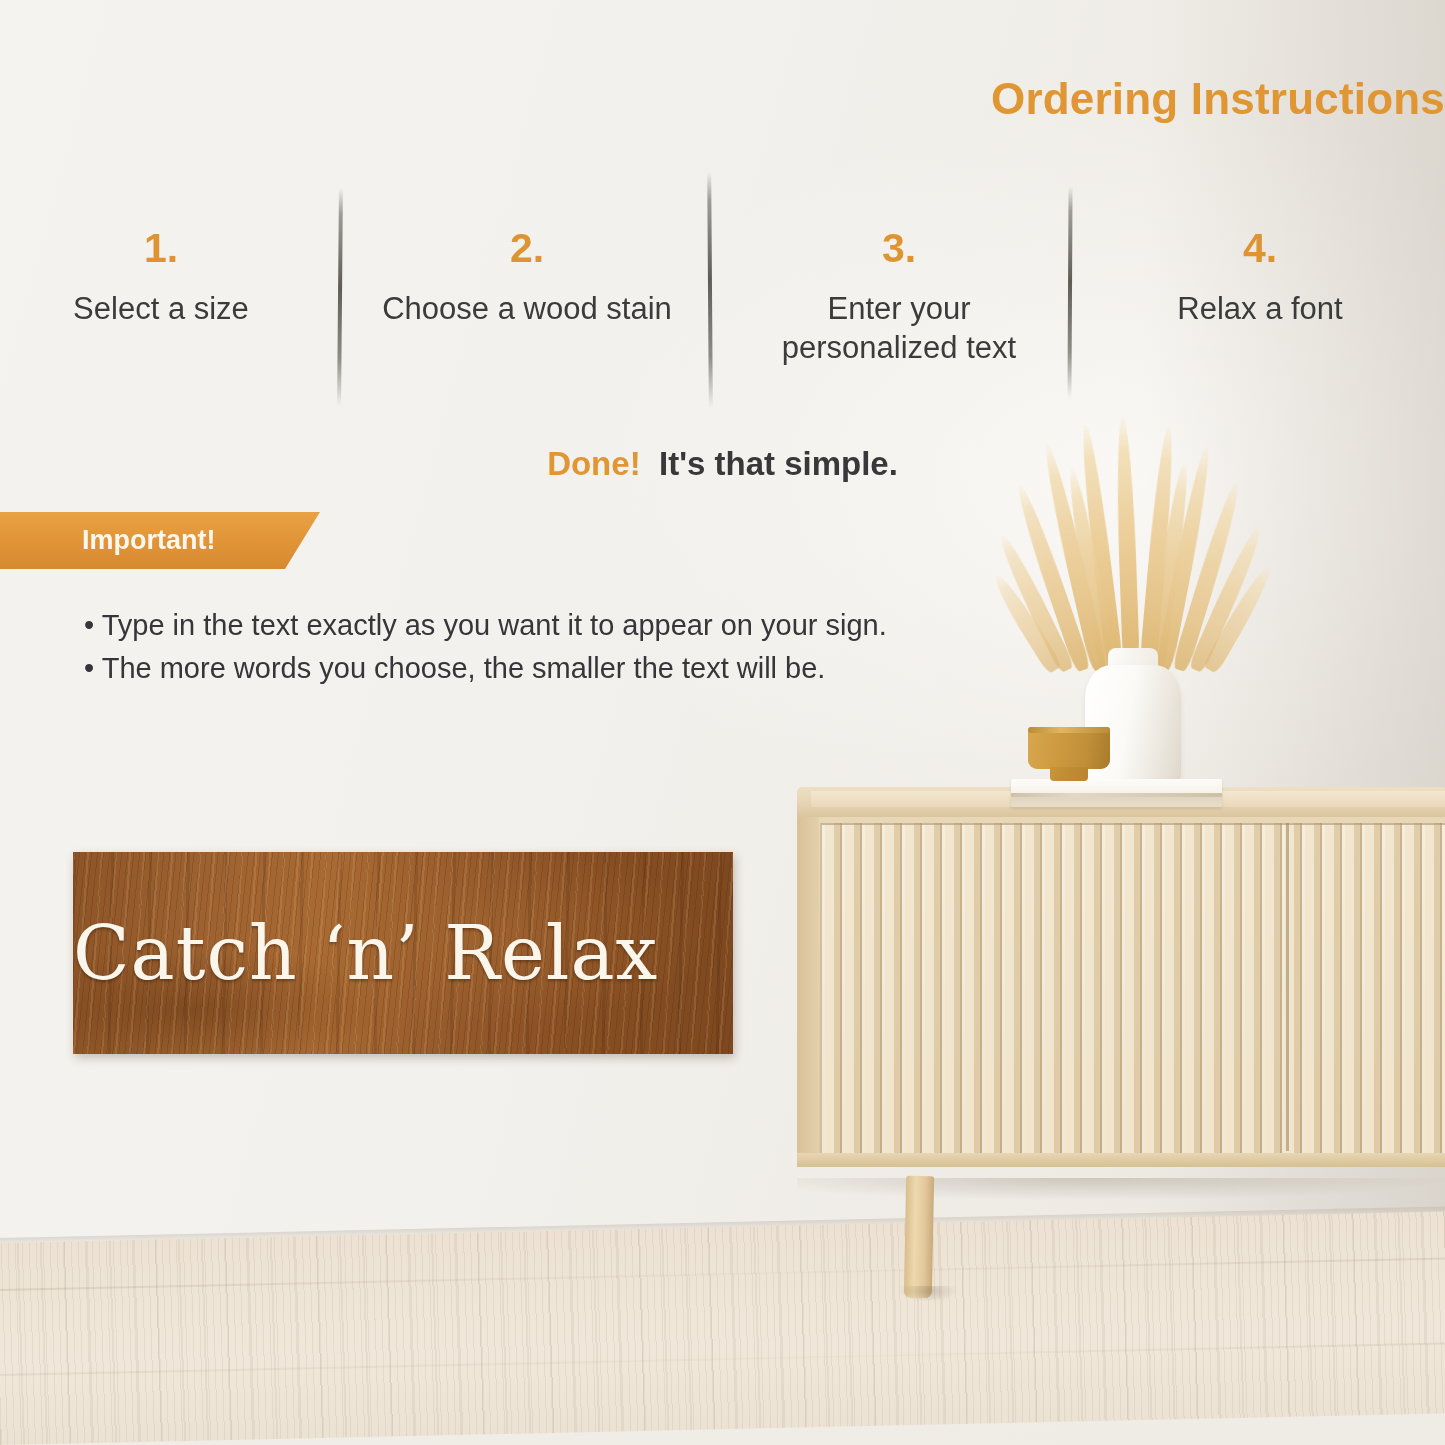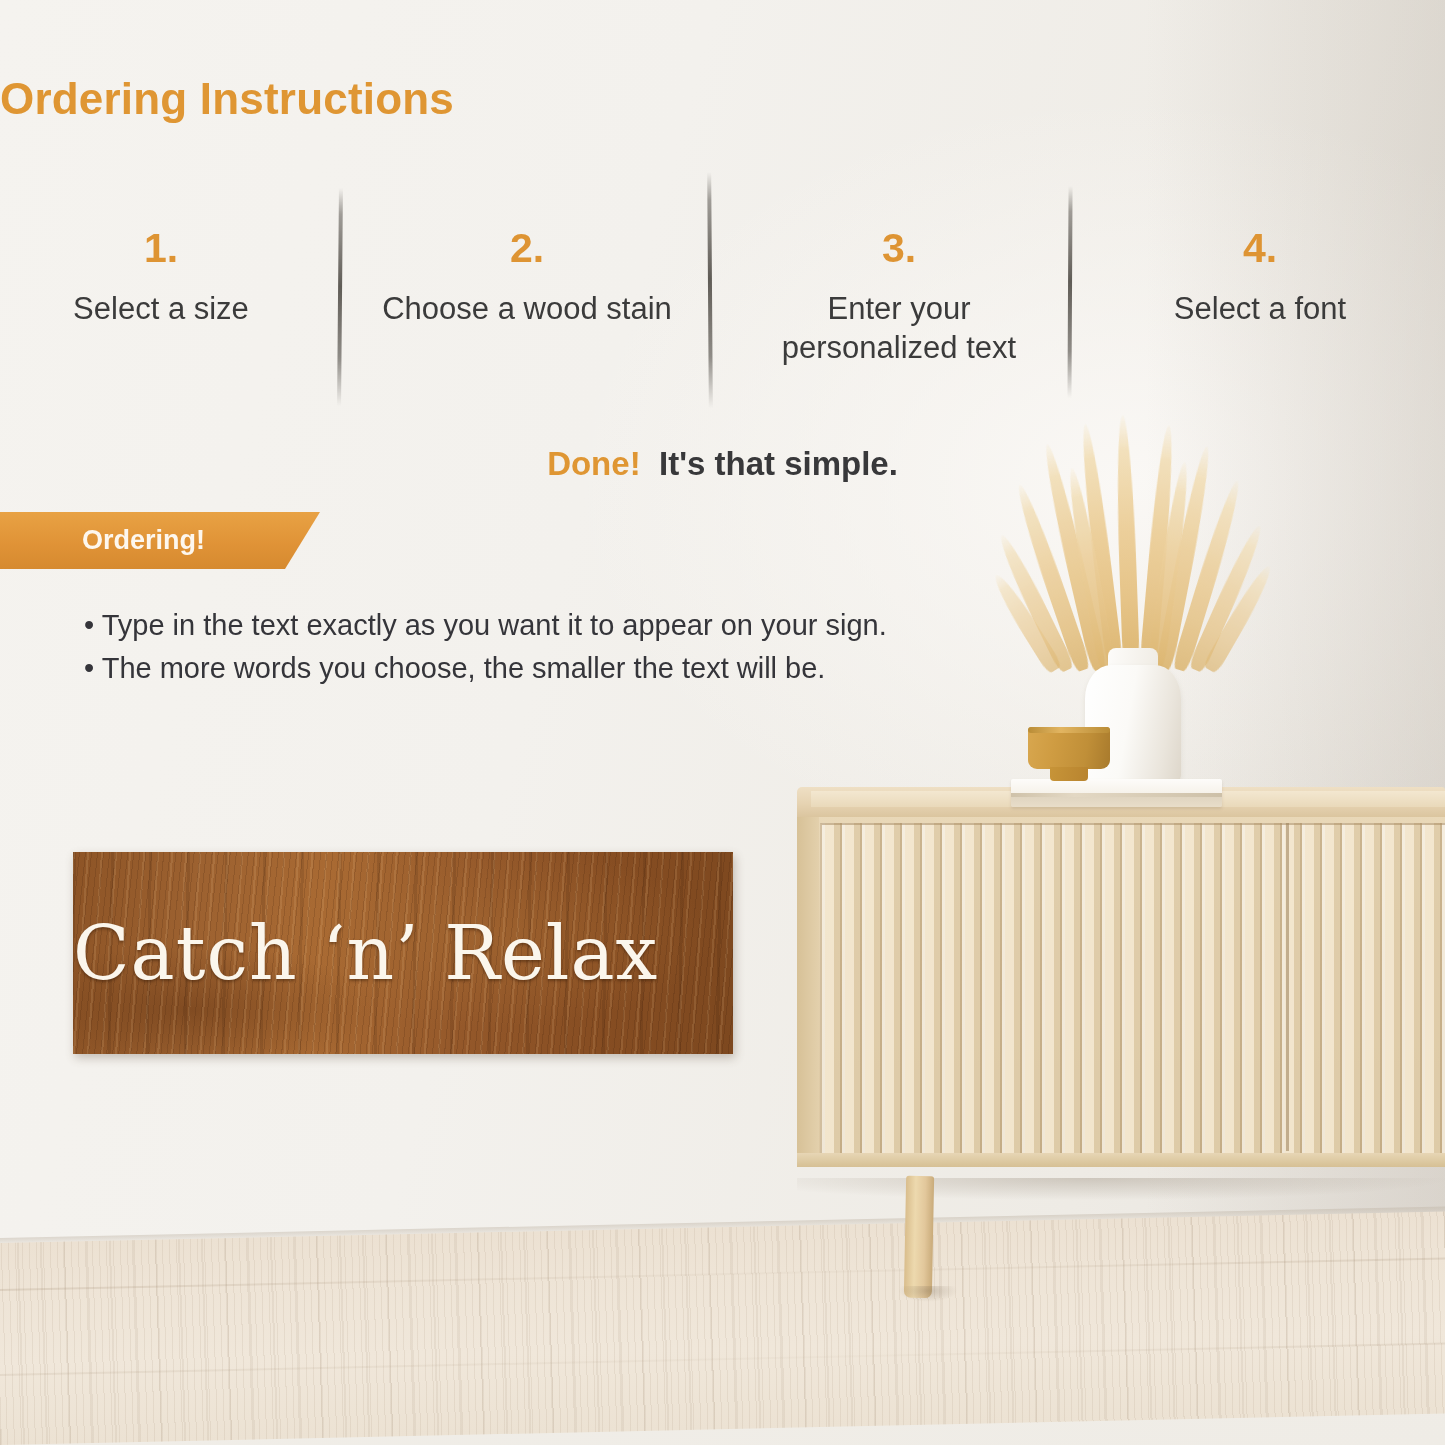--- a/index.html
+++ b/index.html
@@ -97,21 +97,21 @@
         background:linear-gradient(100deg,#fdfcfa,#efebe3);border-radius:8px 8px 0 0;}
 
   .pampas{position:absolute;left:1035px;top:415px;width:200px;height:255px;}
   .frond{position:absolute;bottom:0;left:50%;width:17px;
         background:linear-gradient(180deg,
           rgba(247,232,199,.15) 0%, #f2e0bb 14%, #eccf9b 45%, #e6c488 72%, #dcb671 100%);
         border-radius:50% 50% 28% 28%/62% 62% 14% 14%;
         filter:blur(.45px);}
 
   
-  .title{position:absolute;left:0;top:74px;width:1445px;text-align:left;
+  .title{position:absolute;left:0;top:74px;width:1445px;text-align:right;
         color:#df9633;font-size:44px;font-weight:bold;letter-spacing:.2px;}
 
   
   .steps{position:absolute;left:0;top:228px;width:1445px;height:180px;}
   .step{position:absolute;top:0;text-align:center;}
   .step-num{color:#de9433;font-size:41px;font-weight:bold;line-height:1;margin-bottom:20px;}
   .step-label{color:#3b3b3b;font-size:31px;line-height:1.26;font-weight:400;}
   .s1{left:22px;width:278px;}
   .s2{left:382px;width:290px;}
   .s3{left:748px;width:302px;}
@@ -230,31 +230,31 @@
       <div class="step-label">Choose a
 wood stain</div>
     </div>
     <div class="step s3">
       <div class="step-num">3.</div>
       <div class="step-label">Enter your
 personalized text</div>
     </div>
     <div class="step s4">
       <div class="step-num">4.</div>
-      <div class="step-label">Select a font</div>
+      <div class="step-label">Relax a font</div>
     </div>
   </div>
 
   <div class="done">
     <span class="hl">Done!</span>
     <span>&nbsp;</span><span class="rest">It's that simple.</span>
   </div>
 
   <div class="ribbon">
-    <span class="ribbon-label">Ordering!</span>
+    <span class="ribbon-label">Important!</span>
   </div>
 
   <div class="bullets">
     <div class="bullet">• Type in the text exactly as you want it to appear on your sign.</div>
     <div class="bullet">• The more words you choose, the smaller the text will be.</div>
   </div>
 
   <div class="sign">
     <span class="sign-text">Catch ‘n’ Relax</span>
   </div>

